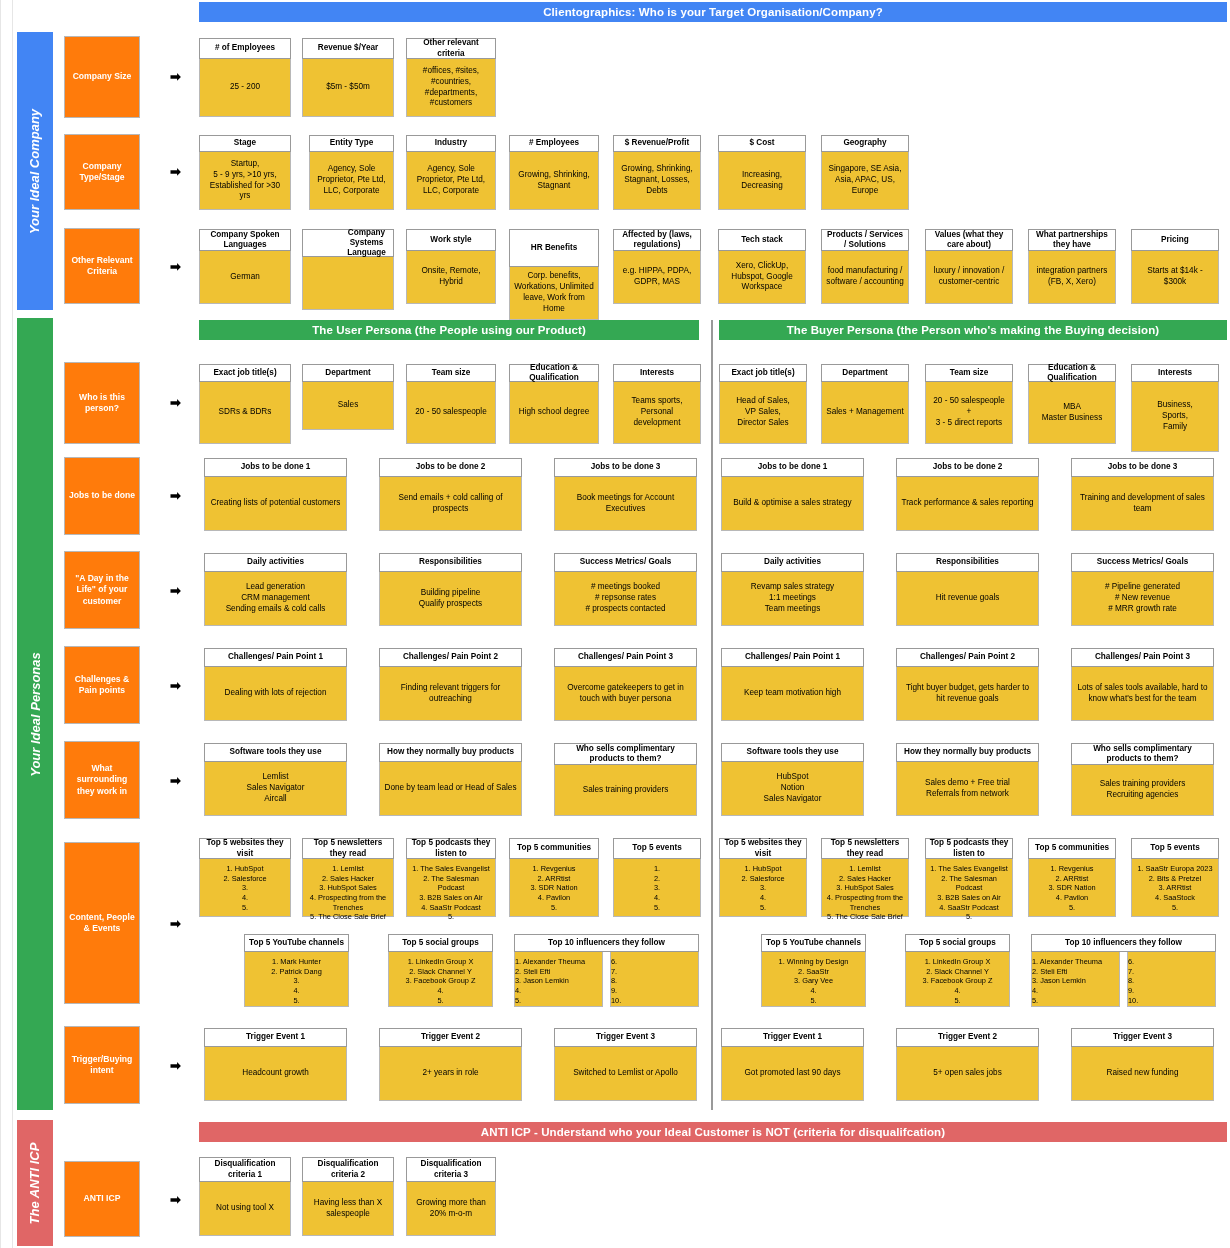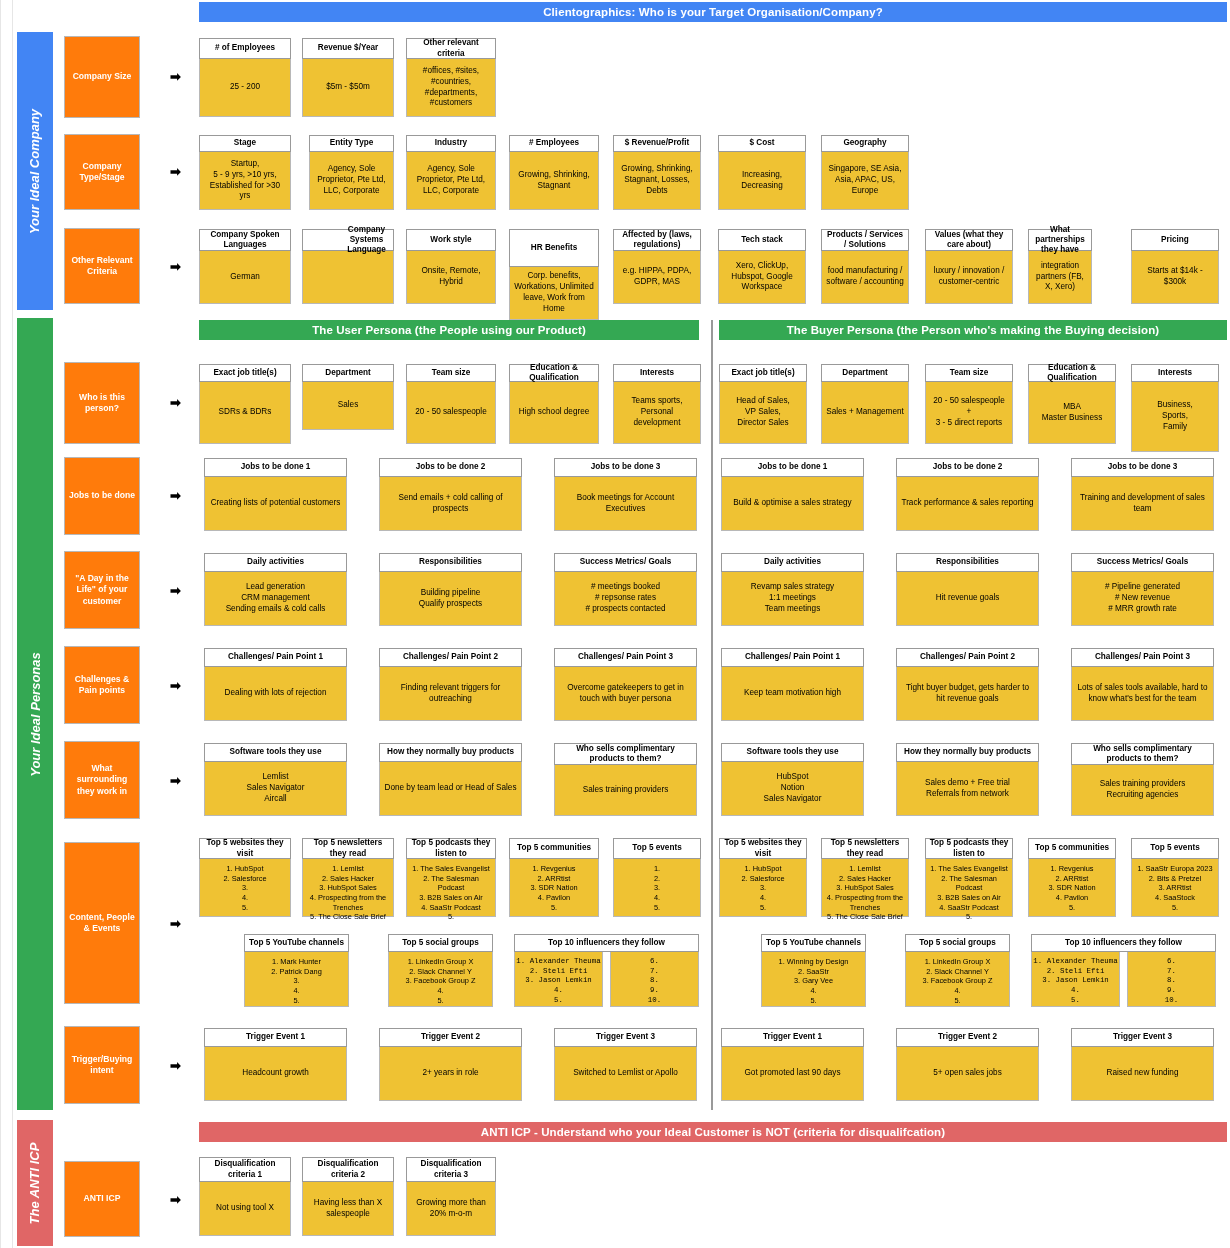--- a/index.html
+++ b/index.html
@@ -98,23 +98,22 @@
     line-height:1.3;
   }
   .card .bd.split { padding:0; display:flex; align-items:stretch; background:transparent; border:none; }
   .card .bd.split > div {
     flex:1;
     background:#efc233;
     border:1px solid #b8b8b8;
     border-top:none;
     font-size:7.4px;
     line-height:1.3;
-    text-align:center;
+    text-align:left;
     padding-top:5px;
-    font-family:Liberation Mono, monospace;
   }
   .card .bd.split > div:first-child { margin-right:7px; }
 
   
   .vdiv { position:absolute; background:#999; width:2px; }
 
   
   .gridline { position:absolute; background:#e6e6e6; }
 </style>
 </head>
@@ -195,21 +194,21 @@
   </div>
 
   <div class="rowlabel" style="left:64px;top:228px;width:76px;height:76px;">Other Relevant Criteria</div>
   <div class="arrow" style="left:170px;top:260px;">➡</div>
 
   <div class="card" style="left:199px;top:229px;width:92px;">
     <div class="hd" style="height:22px;">Company Spoken Languages</div>
     <div class="bd" style="height:53px;">German</div>
   </div>
   <div class="card" style="left:302px;top:229px;width:92px;">
-    <div class="hd" style="height:22px;padding-left:40px;">Company Systems Language</div>
+    <div class="hd" style="height:28px;padding-left:40px;">Company Systems Language</div>
     <div class="bd" style="height:53px;"></div>
   </div>
   <div class="card" style="left:406px;top:229px;width:90px;">
     <div class="hd" style="height:22px;">Work style</div>
     <div class="bd" style="height:53px;">Onsite, Remote, Hybrid</div>
   </div>
   <div class="card" style="left:509px;top:229px;width:90px;">
     <div class="hd" style="height:38px;">HR Benefits</div>
     <div class="bd" style="height:53px;">Corp. benefits, Workations, Unlimited leave, Work from Home</div>
   </div>
@@ -222,21 +221,21 @@
     <div class="bd" style="height:53px;">Xero, ClickUp, Hubspot, Google Workspace</div>
   </div>
   <div class="card" style="left:821px;top:229px;width:88px;">
     <div class="hd" style="height:22px;">Products / Services / Solutions</div>
     <div class="bd" style="height:53px;">food manufacturing / software / accounting</div>
   </div>
   <div class="card" style="left:925px;top:229px;width:88px;">
     <div class="hd" style="height:22px;">Values (what they care about)</div>
     <div class="bd" style="height:53px;">luxury / innovation / customer-centric</div>
   </div>
-  <div class="card" style="left:1028px;top:229px;width:64px;">
+  <div class="card" style="left:1028px;top:229px;width:88px;">
     <div class="hd" style="height:22px;">What partnerships they have</div>
     <div class="bd" style="height:53px;">integration partners (FB, X, Xero)</div>
   </div>
   <div class="card" style="left:1131px;top:229px;width:88px;">
     <div class="hd" style="height:22px;">Pricing</div>
     <div class="bd" style="height:53px;">Starts at $14k - $300k</div>
   </div>
 
   <div class="rowlabel" style="left:64px;top:362px;width:76px;height:82px;">Who is this person?</div>
   <div class="arrow" style="left:170px;top:396px;">➡</div>

